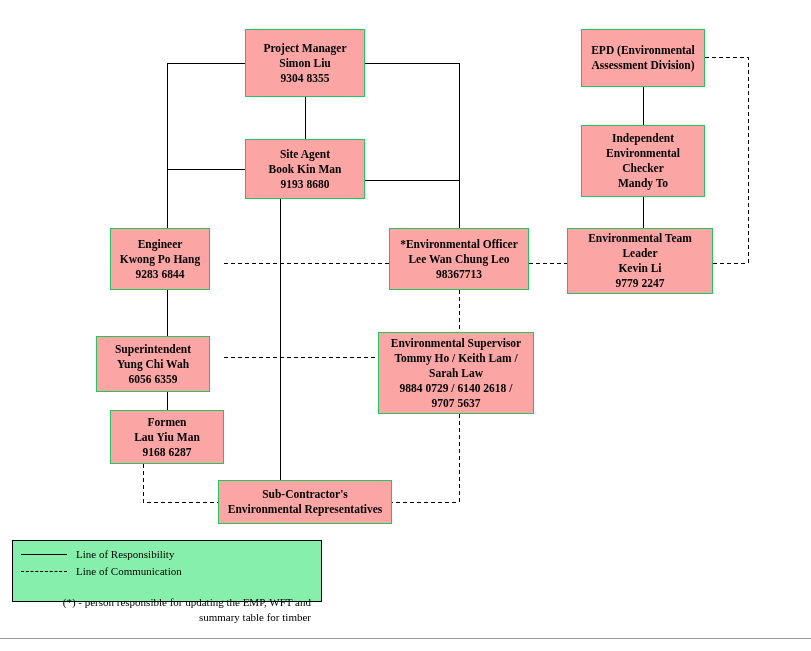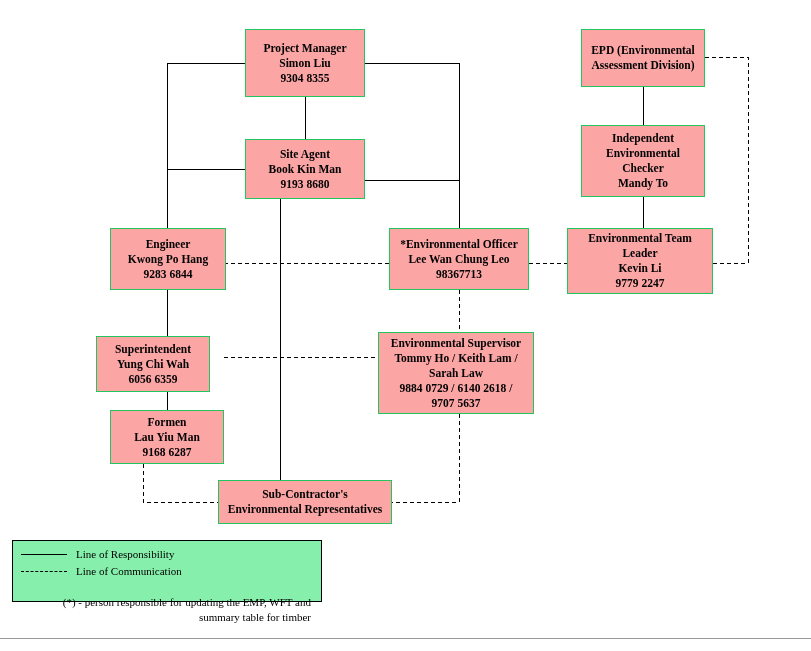--- a/index.html
+++ b/index.html
@@ -143,21 +143,21 @@
     <span class="ln">Simon Liu</span>
     <span class="ln">9304 8355</span>
   </div>
 
   <div class="node" style="left:245px; top:139px; width:120px; height:60px;">
     <span class="ln">Site Agent</span>
     <span class="ln">Book Kin Man</span>
     <span class="ln">9193 8680</span>
   </div>
 
-  <div class="node" style="left:110px; top:228px; width:116px; height:62px;">
+  <div class="node" style="left:110px; top:228px; width:100px; height:62px;">
     <span class="ln">Engineer</span>
     <span class="ln">Kwong Po Hang</span>
     <span class="ln">9283 6844</span>
   </div>
 
   <div class="node" style="left:389px; top:228px; width:140px; height:62px;">
     <span class="ln">*Environmental Officer</span>
     <span class="ln">Lee Wan Chung Leo</span>
     <span class="ln">98367713</span>
   </div>

